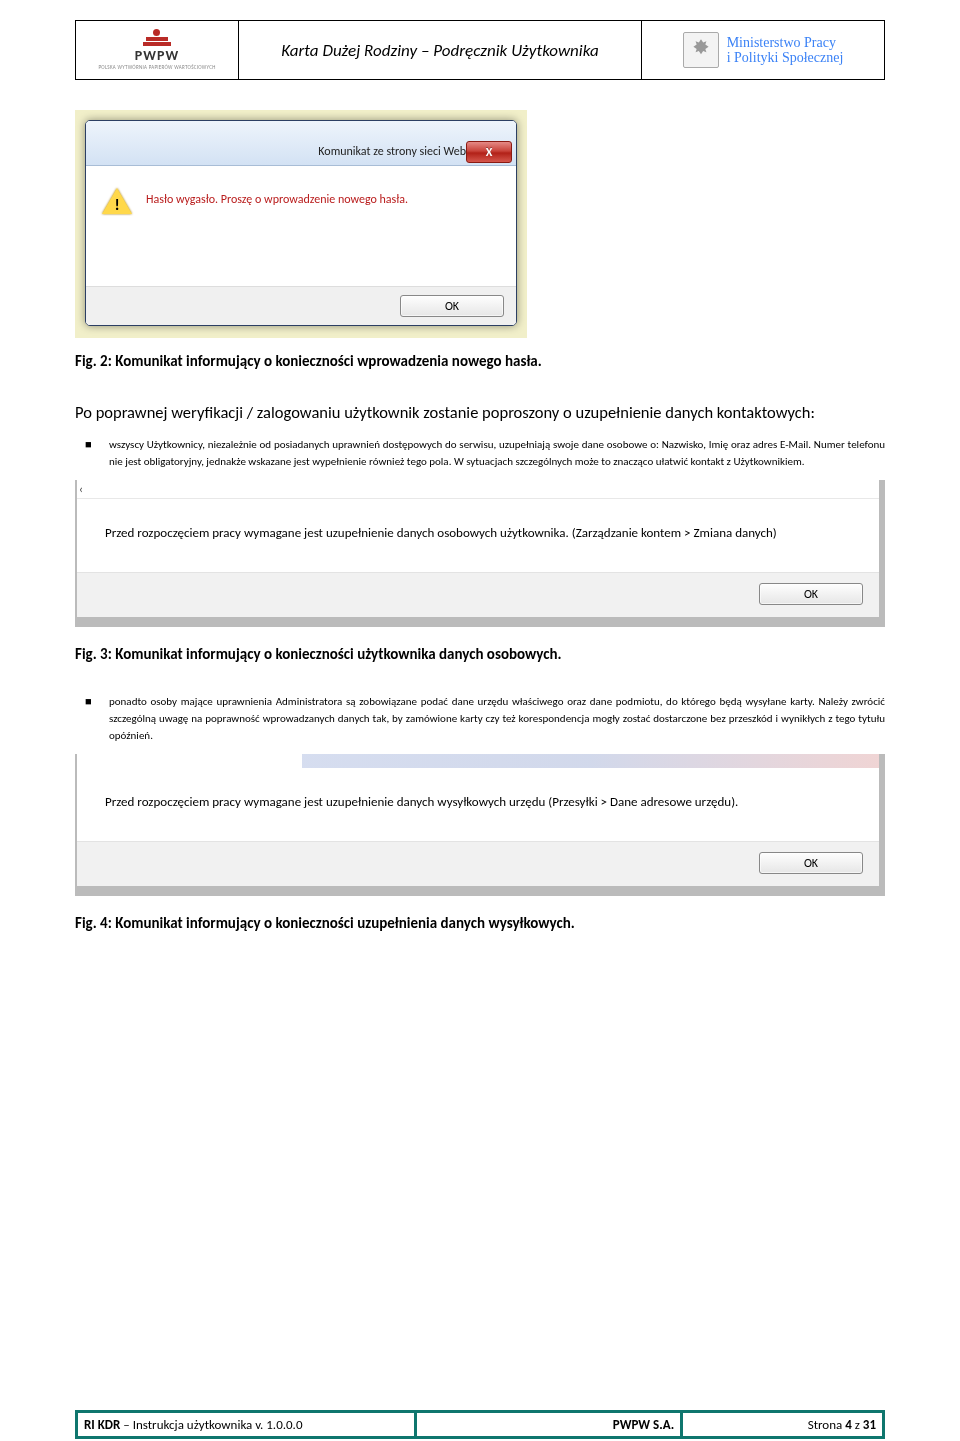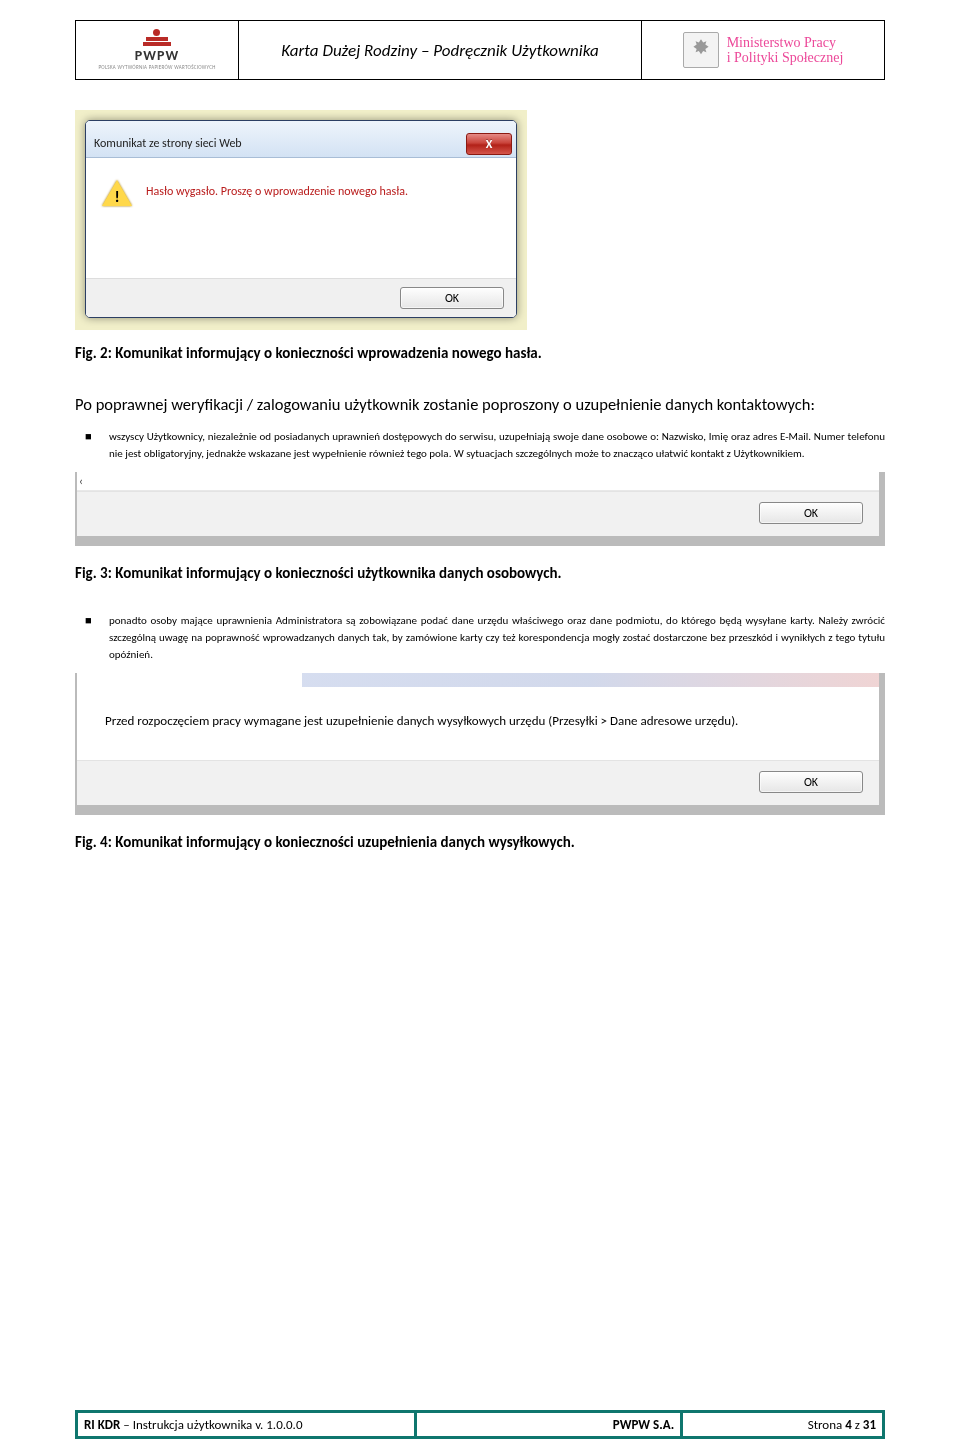--- a/index.html
+++ b/index.html
@@ -37,21 +37,21 @@
   .pwpw-sub { font-size:5px; color:#888; letter-spacing:0.3px; }
   .header-title-cell { font-style: italic; font-size: 17px; }
   .header-logo-right { width: 240px; }
   .mp-wrap { display:flex; align-items:center; justify-content:center; gap:8px; }
   .mp-emblem {
     width:34px; height:34px; border:1px solid #aaa; border-radius:2px;
     display:flex; align-items:center; justify-content:center;
     background:#f3f3f3;
   }
   .mp-emblem svg { width:26px; height:26px; }
-  .mp-text { text-align:left; font-family: Georgia, 'Times New Roman', serif; font-size:14px; line-height:1.1; color:#ec4899; }
+  .mp-text { text-align:left; font-family: Georgia, 'Times New Roman', serif; font-size:14px; line-height:1.1; color:#3b82f6; }
 
   
   .content { padding-top: 30px; }
   .figure { margin-bottom: 10px; }
   .caption { font-weight: bold; font-size: 15px; margin: 14px 0 30px 0; }
   .para { font-size: 16.5px; line-height: 1.55; text-align: justify; margin: 0 0 10px 0; }
   ul.bullets { margin: 0; padding: 0; list-style: none; }
   ul.bullets li { position: relative; padding-left: 34px; margin-bottom: 10px; }
   ul.bullets li::before {
     content: "■";
@@ -75,22 +75,22 @@
     overflow: hidden;
     box-shadow: 0 0 8px rgba(0,0,0,0.4);
     background: #fff;
   }
   .dlg1-titlebar {
     height: 28px;
     background: linear-gradient(#eef4fb, #d3e2f4);
     border-bottom: 1px solid #a8bdd6;
     display: flex;
     align-items: center;
-    justify-content: space-between;
-    padding: 8px 0 0 8px;
+    justify-content: flex-end;
+    padding: 16px 0 0 8px;
   }
   .dlg1-title { font-size: 12px; color: #222; }
   .dlg1-close {
     width: 44px; height: 20px;
     margin: 2px 4px 0 0;
     border-radius: 3px;
     background: linear-gradient(#e58a86,#c9433a 45%,#b22118 55%,#d5564c);
     border: 1px solid #8a1a12;
     color: #fff;
     font-size: 12px;
@@ -267,20 +267,21 @@
     <ul class="bullets">
       <li>
         <div class="bullet-text">wszyscy Użytkownicy, niezależnie od posiadanych uprawnień dostępowych do serwisu, uzupełniają swoje dane osobowe o: Nazwisko, Imię oraz adres E-Mail. Numer telefonu nie jest obligatoryjny, jednakże wskazane jest wypełnienie również tego pola. W sytuacjach szczególnych może to znacząco ułatwić kontakt z Użytkownikiem.</div>
       </li>
     </ul>
 
     <div class="dlg-simple">
       <div class="dlg-simple-top">
           <span class="stub">‹</span>
         </div>
+      <div class="dlg-simple-body">Przed rozpoczęciem pracy wymagane jest uzupełnienie danych osobowych użytkownika. (Zarządzanie kontem &gt; Zmiana danych)</div>
       <div class="dlg-simple-footer">
         <span class="btn">OK</span>
       </div>
       <div class="dlg-simple-bottom"></div>
     </div>
 
     <div class="caption">Fig. 3: Komunikat informujący o konieczności użytkownika danych osobowych.</div>
 
     <ul class="bullets" style="margin-top:26px;">
       <li>

